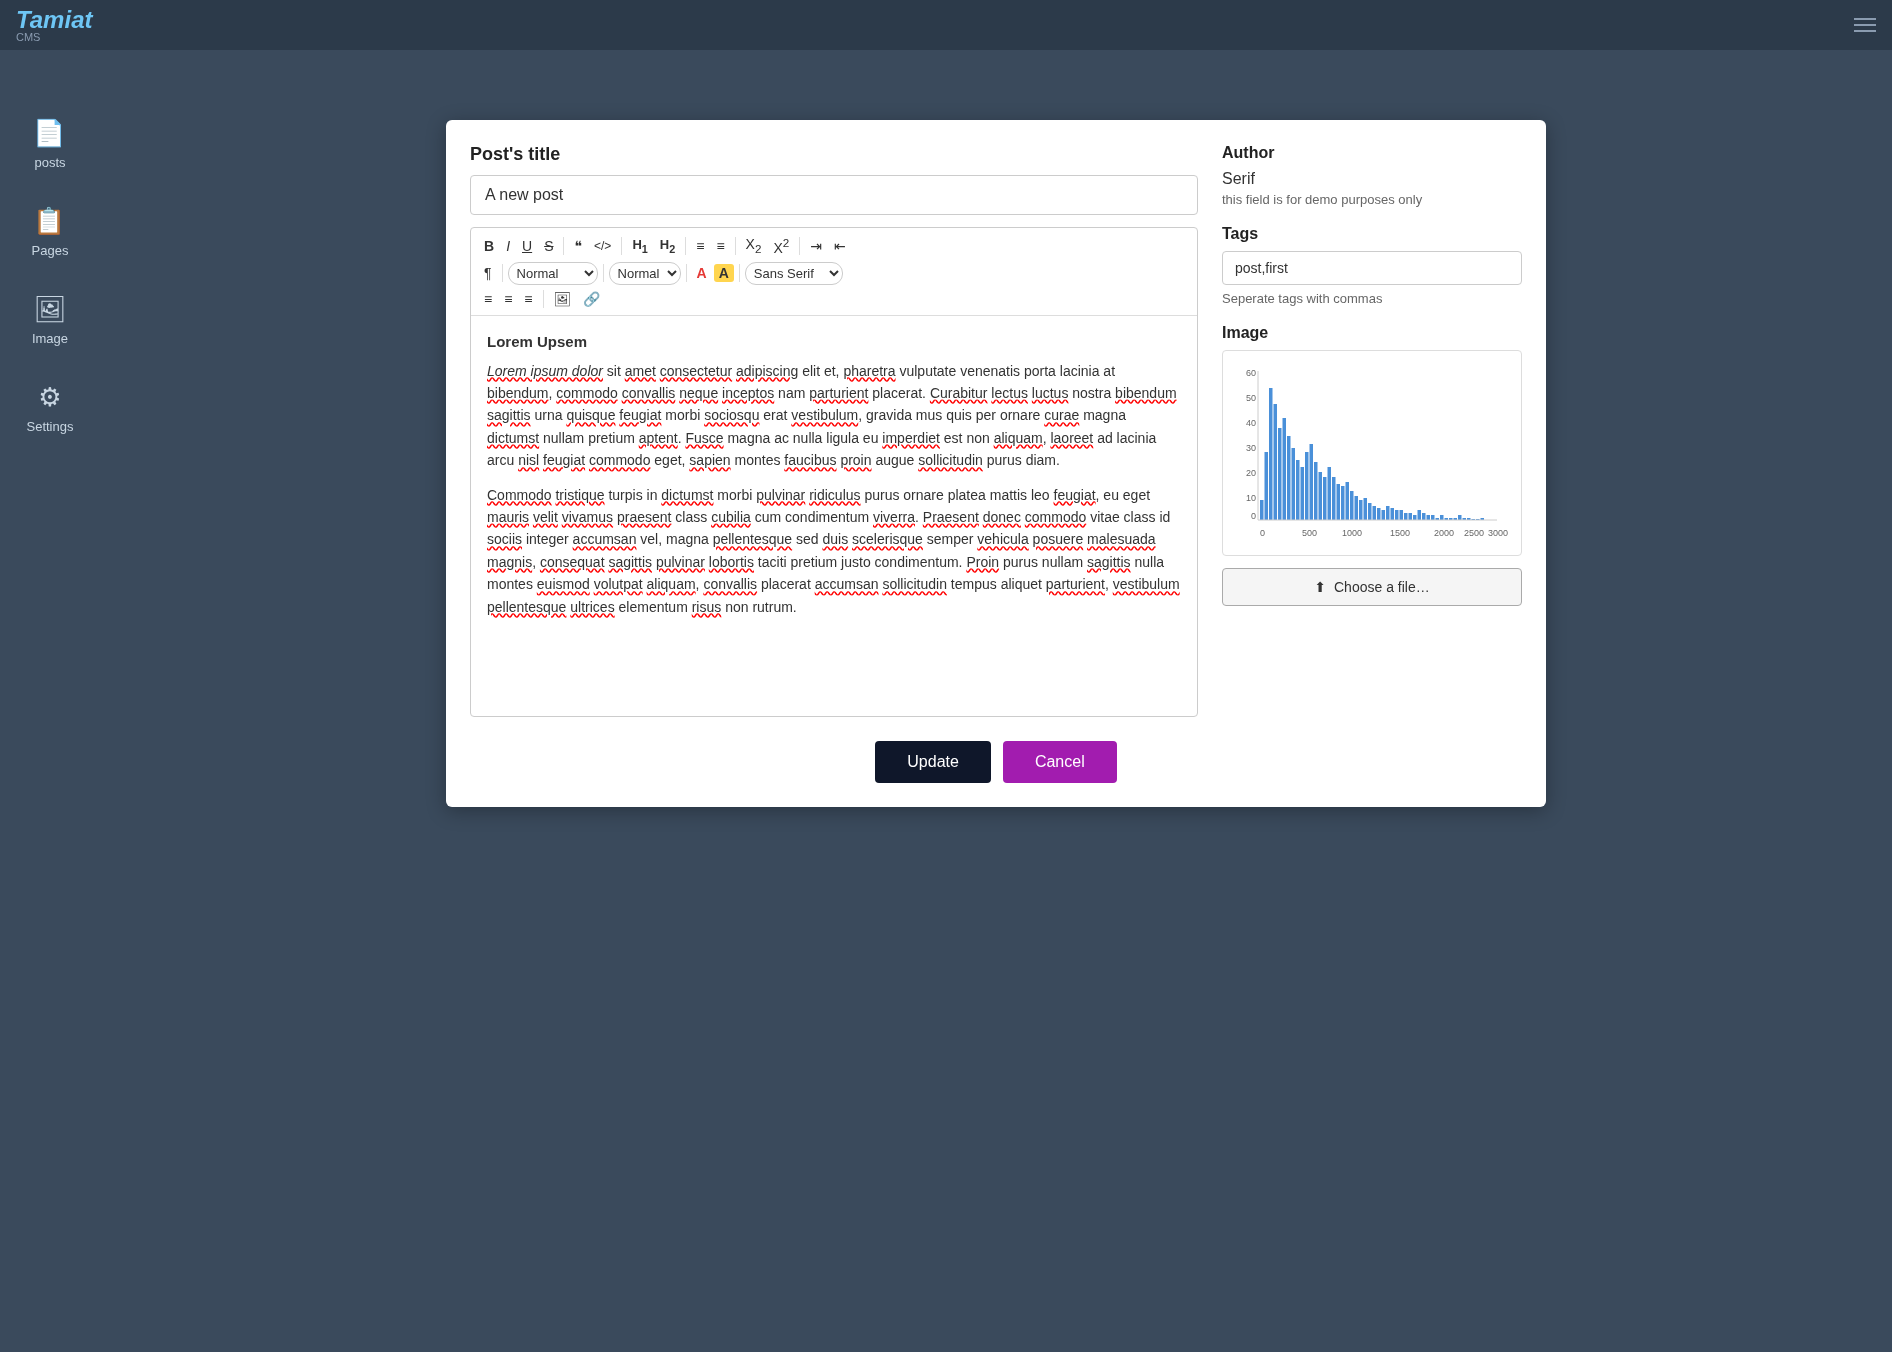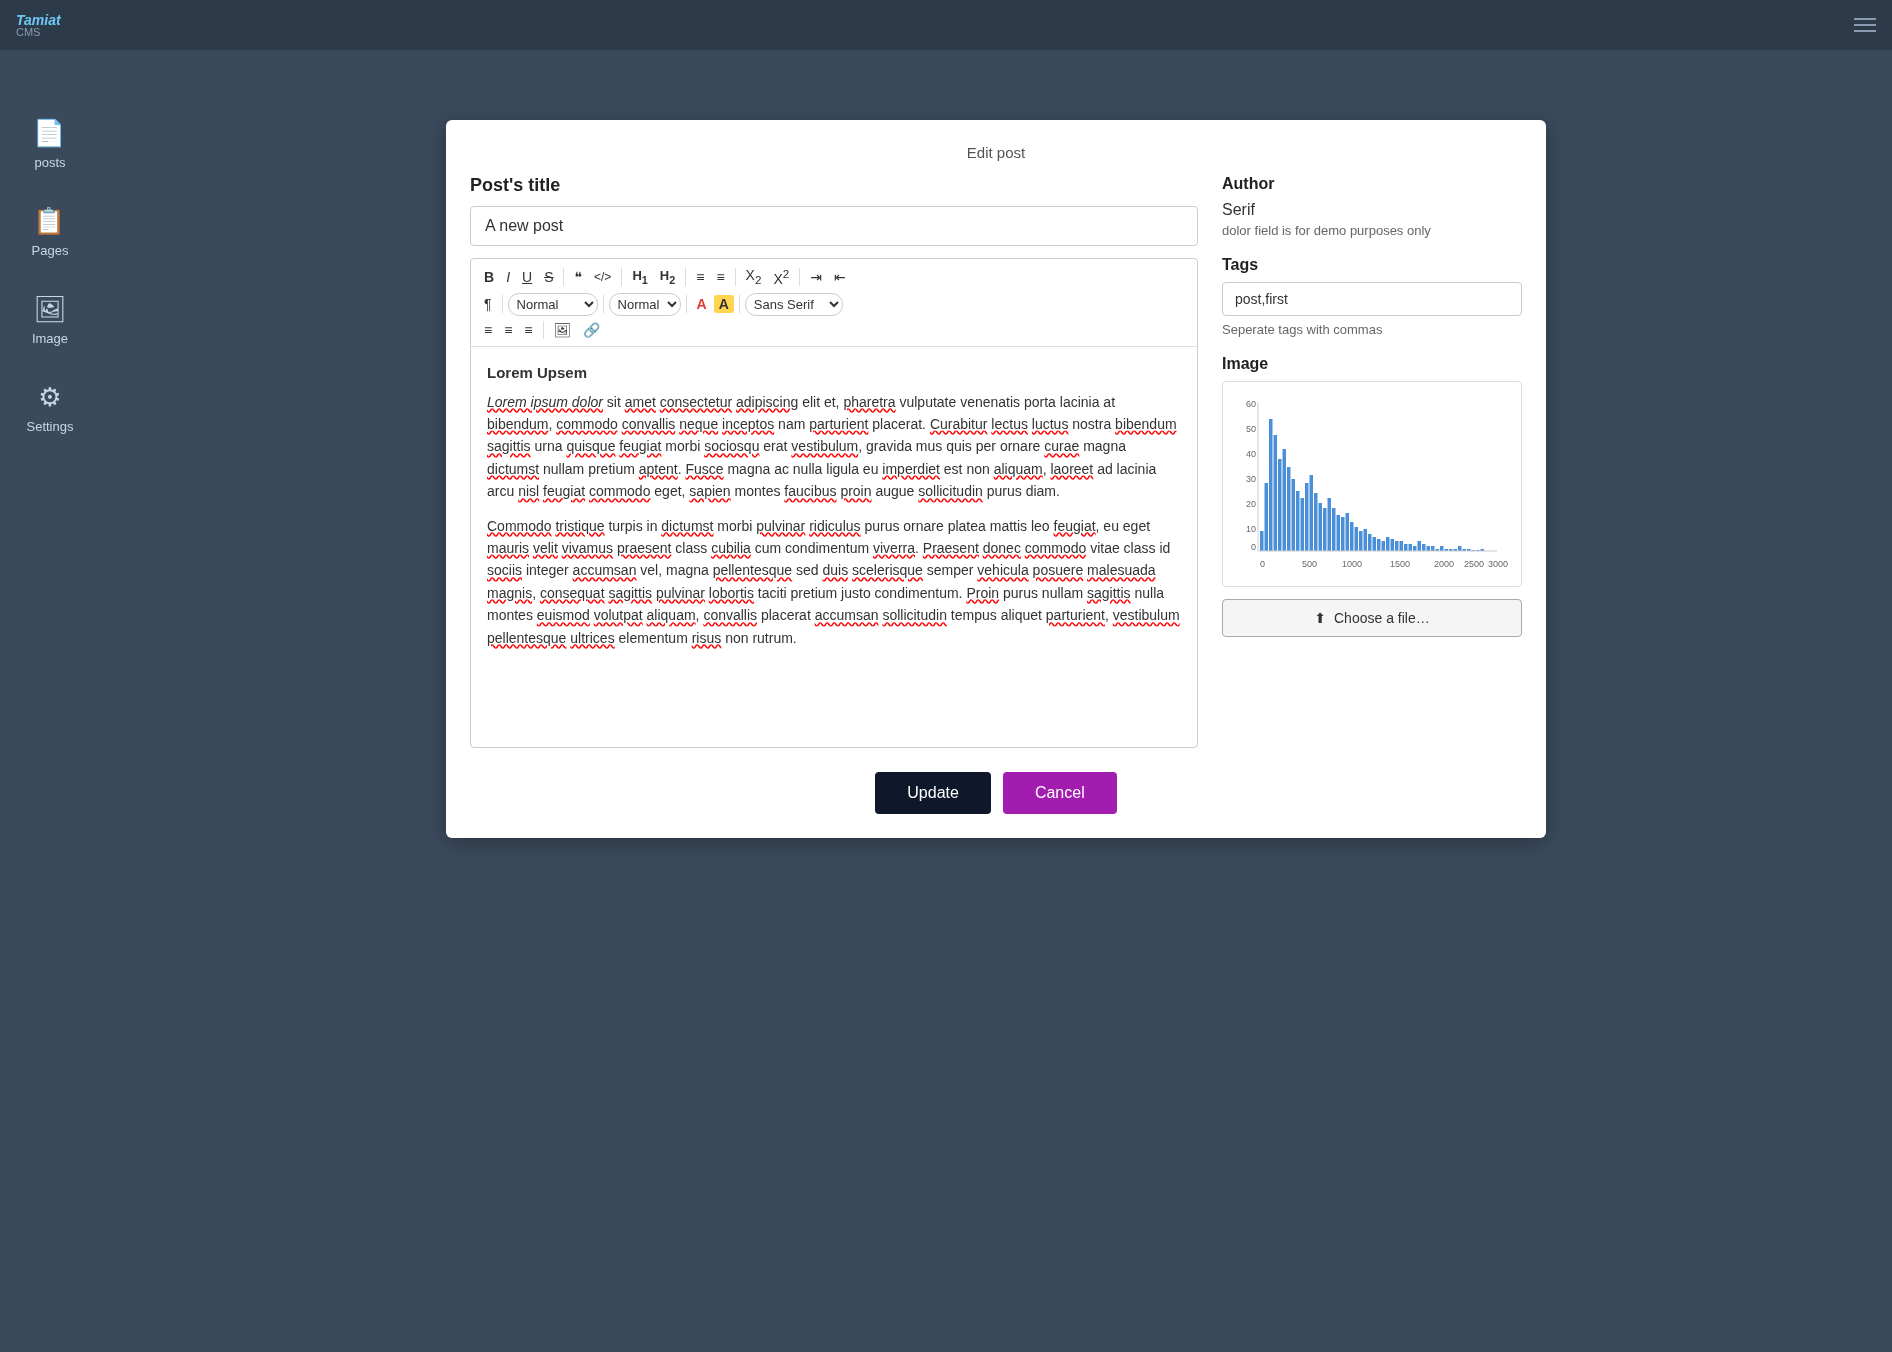--- a/index.html
+++ b/index.html
@@ -1,18 +1,18 @@
 <!DOCTYPE html>
 <html><head>
   <meta charset="utf-8">
   <style>
     * { box-sizing: border-box; margin: 0; padding: 0; }
     body { font-family: -apple-system, BlinkMacSystemFont, 'Segoe UI', sans-serif; background: #3a4a5c; display: flex; height: 100vh; overflow: hidden; }
     .brand { display: flex; flex-direction: column; line-height: 1; }
-    .brand-name { color: #6ec6f5; font-size: 14px; font-weight: bold; font-style: italic; }
+    .brand-name { color: #6ec6f5; font-size: 24px; font-weight: bold; font-style: italic; }
     .brand-sub { color: #8a9bb0; font-size: 11px; }
     .hamburger { display: flex; flex-direction: column; gap: 4px; cursor: pointer; }
     .hamburger span { width: 22px; height: 2px; background: #8a9bb0; display: block; }
 
     
     .sidebar { width: 100px; background: #3a4a5c; padding-top: 50px; display: flex; flex-direction: column; align-items: center; gap: 0; flex-shrink: 0; }
     .sidebar-item { display: flex; flex-direction: column; align-items: center; gap: 6px; padding: 18px 10px; width: 100%; cursor: pointer; color: #c8d6e2; font-size: 13px; }
     .sidebar-item .icon { font-size: 26px; }
 
     
@@ -100,21 +100,20 @@
     </div>
     <div class="sidebar-item">
       <span class="icon">⚙</span>
       <span>Settings</span>
     </div>
   </div>
 
   <div class="main">
     <div class="modal">
 
-      <div class="modal-title">Edit post</div>
 
       <div class="modal-body">
 
         <div class="left-col">
           <div class="field-label">Post's title</div>
           <input type="text" class="title-input" value="A new post" style="">
 
           
           <div class="editor-wrapper">
             <div class="toolbar">
@@ -185,21 +184,21 @@
                 <span class="spellcheck">Commodo</span> <span class="spellcheck">tristique</span> turpis in <span class="spellcheck">dictumst</span> morbi <span class="spellcheck">pulvinar</span> <span class="spellcheck">ridiculus</span> purus ornare platea mattis leo <span class="spellcheck">feugiat</span>, eu eget <span class="spellcheck">mauris</span> <span class="spellcheck">velit</span> <span class="spellcheck">vivamus</span> <span class="spellcheck">praesent</span> class <span class="spellcheck">cubilia</span> cum condimentum <span class="spellcheck">viverra</span>. <span class="spellcheck">Praesent</span> <span class="spellcheck">donec</span> <span class="spellcheck">commodo</span> vitae class id <span class="spellcheck">sociis</span> integer <span class="spellcheck">accumsan</span> vel, magna <span class="spellcheck">pellentesque</span> sed <span class="spellcheck">duis</span> <span class="spellcheck">scelerisque</span> semper <span class="spellcheck">vehicula</span> <span class="spellcheck">posuere</span> <span class="spellcheck">malesuada</span> <span class="spellcheck">magnis</span>, <span class="spellcheck">consequat</span> <span class="spellcheck">sagittis</span> <span class="spellcheck">pulvinar</span> <span class="spellcheck">lobortis</span> taciti pretium justo condimentum. <span class="spellcheck">Proin</span> purus nullam <span class="spellcheck">sagittis</span> nulla montes <span class="spellcheck">euismod</span> <span class="spellcheck">volutpat</span> <span class="spellcheck">aliquam</span>, <span class="spellcheck">convallis</span> placerat <span class="spellcheck">accumsan</span> <span class="spellcheck">sollicitudin</span> tempus aliquet <span class="spellcheck">parturient</span>, <span class="spellcheck">vestibulum</span> <span class="spellcheck">pellentesque</span> <span class="spellcheck">ultrices</span> elementum <span class="spellcheck">risus</span> non rutrum.
               </p>
             </div>
           </div>
         </div>
 
         <div class="right-col">
           <div class="right-section">
             <div class="right-label">Author</div>
             <div class="author-name">Serif</div>
-            <div class="author-note">dolor field is for demo purposes only</div>
+            <div class="author-note">this field is for demo purposes only</div>
           </div>
 
           <div class="right-section">
             <div class="right-label">Tags</div>
             <input type="text" class="tags-input" value="post,first" style="">
             <div class="tags-note">Seperate tags with commas</div>
           </div>
 
           <div class="image-section right-section">
             <div class="right-label">Image</div>

